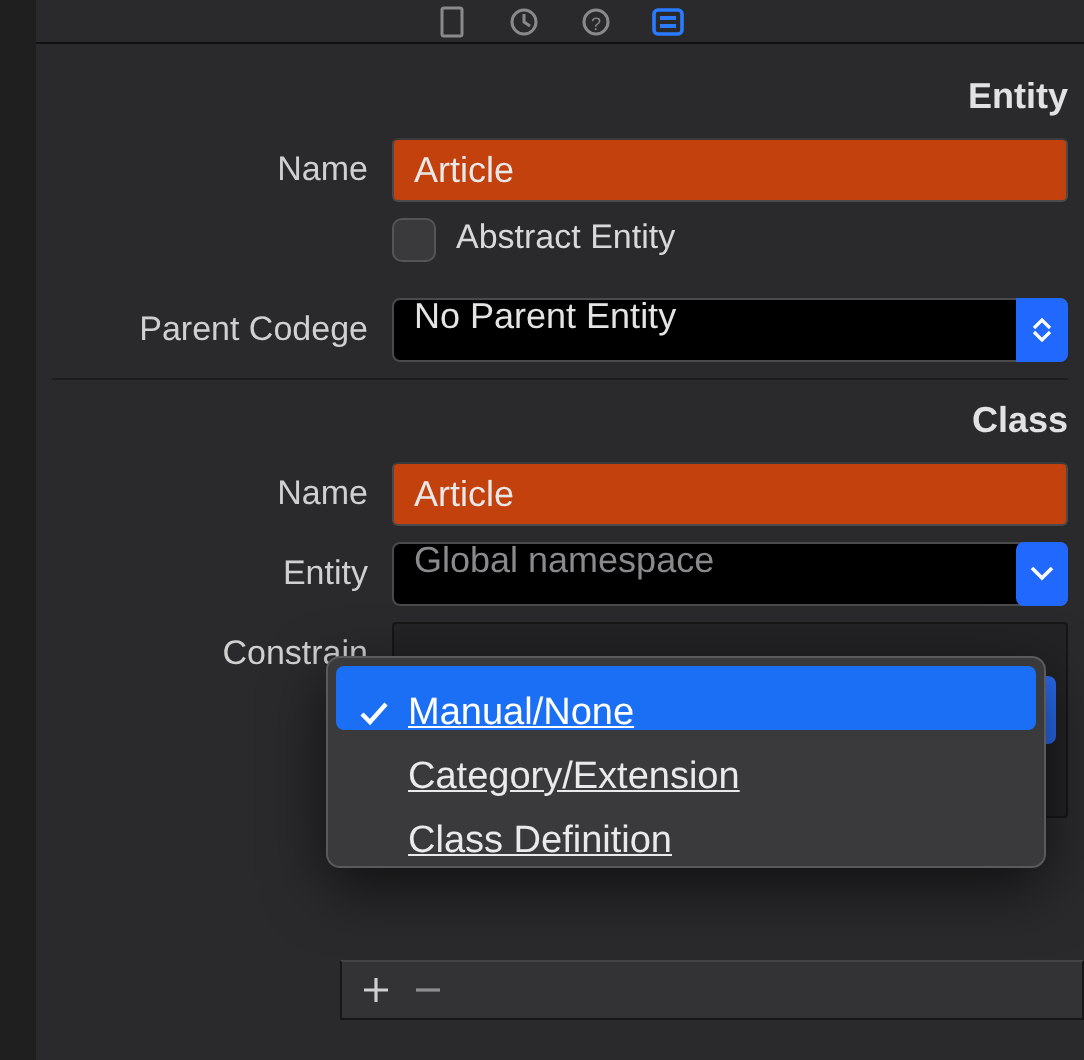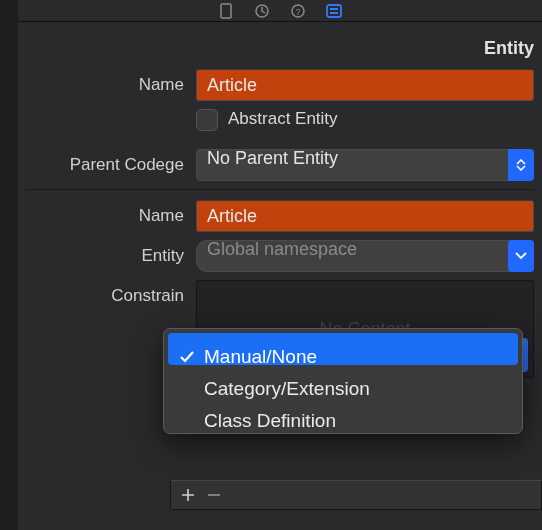--- a/index.html
+++ b/index.html
@@ -84,30 +84,30 @@
     border-radius: 5px;
   }
   .select-wrap {
     flex: 1;
     position: relative;
     height: 32px;
   }
   .select-field {
     width: 100%;
     height: 32px;
-    background: #404040;
+    background: #000000;
     border: 1px solid #4a4a4c;
     border-radius: 4px;
     display: flex;
     align-items: center;
     padding: 0 34px 13px 10px;
     color: #e4e4e4;
     font-size: 18px;
   }
-  .select-field.placeholder { color: #8a8a8d; font-style: normal; border-radius: 11px; }
+  .select-field.placeholder { color: #8a8a8d; font-style: normal; }
   .stepper-caret {
     position: absolute;
     right: 0; top: 0;
     width: 26px; height: 32px;
     background: #2168ff;
     border-radius: 0 4px 4px 0;
     display: flex;
     flex-direction: column;
     align-items: center;
     justify-content: center;
@@ -177,20 +177,21 @@
   }
   .dropdown-item {
     display: flex;
     align-items: center;
     height: 32px;
     border-radius: 4px;
     padding: 16px 10px 0 36px;
     color: #eaeaea;
     font-size: 19px;
     position: relative;
+    text-decoration: underline;
   }
   .dropdown-item.selected {
     background: #1b6ff5;
     color: #fff;
   }
   .dropdown-check {
     position: absolute;
     left: 10px;
     width: 18px; height: 18px;
     display: flex; align-items: center; justify-content: center;
@@ -261,20 +262,21 @@
           </svg>
         <svg width="10" height="6" viewBox="0 0 10 6">
             <path d="M1 1 L5 5 L9 1" stroke="#fff" stroke-width="1.6" fill="none"></path>
           </svg>
       </div>
     </div>
   </div>
 
   <div class="divider"></div>
 
+  <div class="section-header">Class</div>
 
   <div class="form-row">
     <div class="form-label">Name</div>
     <input class="text-input" value="Article" style="">
   </div>
 
   <div class="form-row">
     <div class="form-label">Entity</div>
     <div class="select-wrap">
       <div class="select-field placeholder">Global namespace</div>

